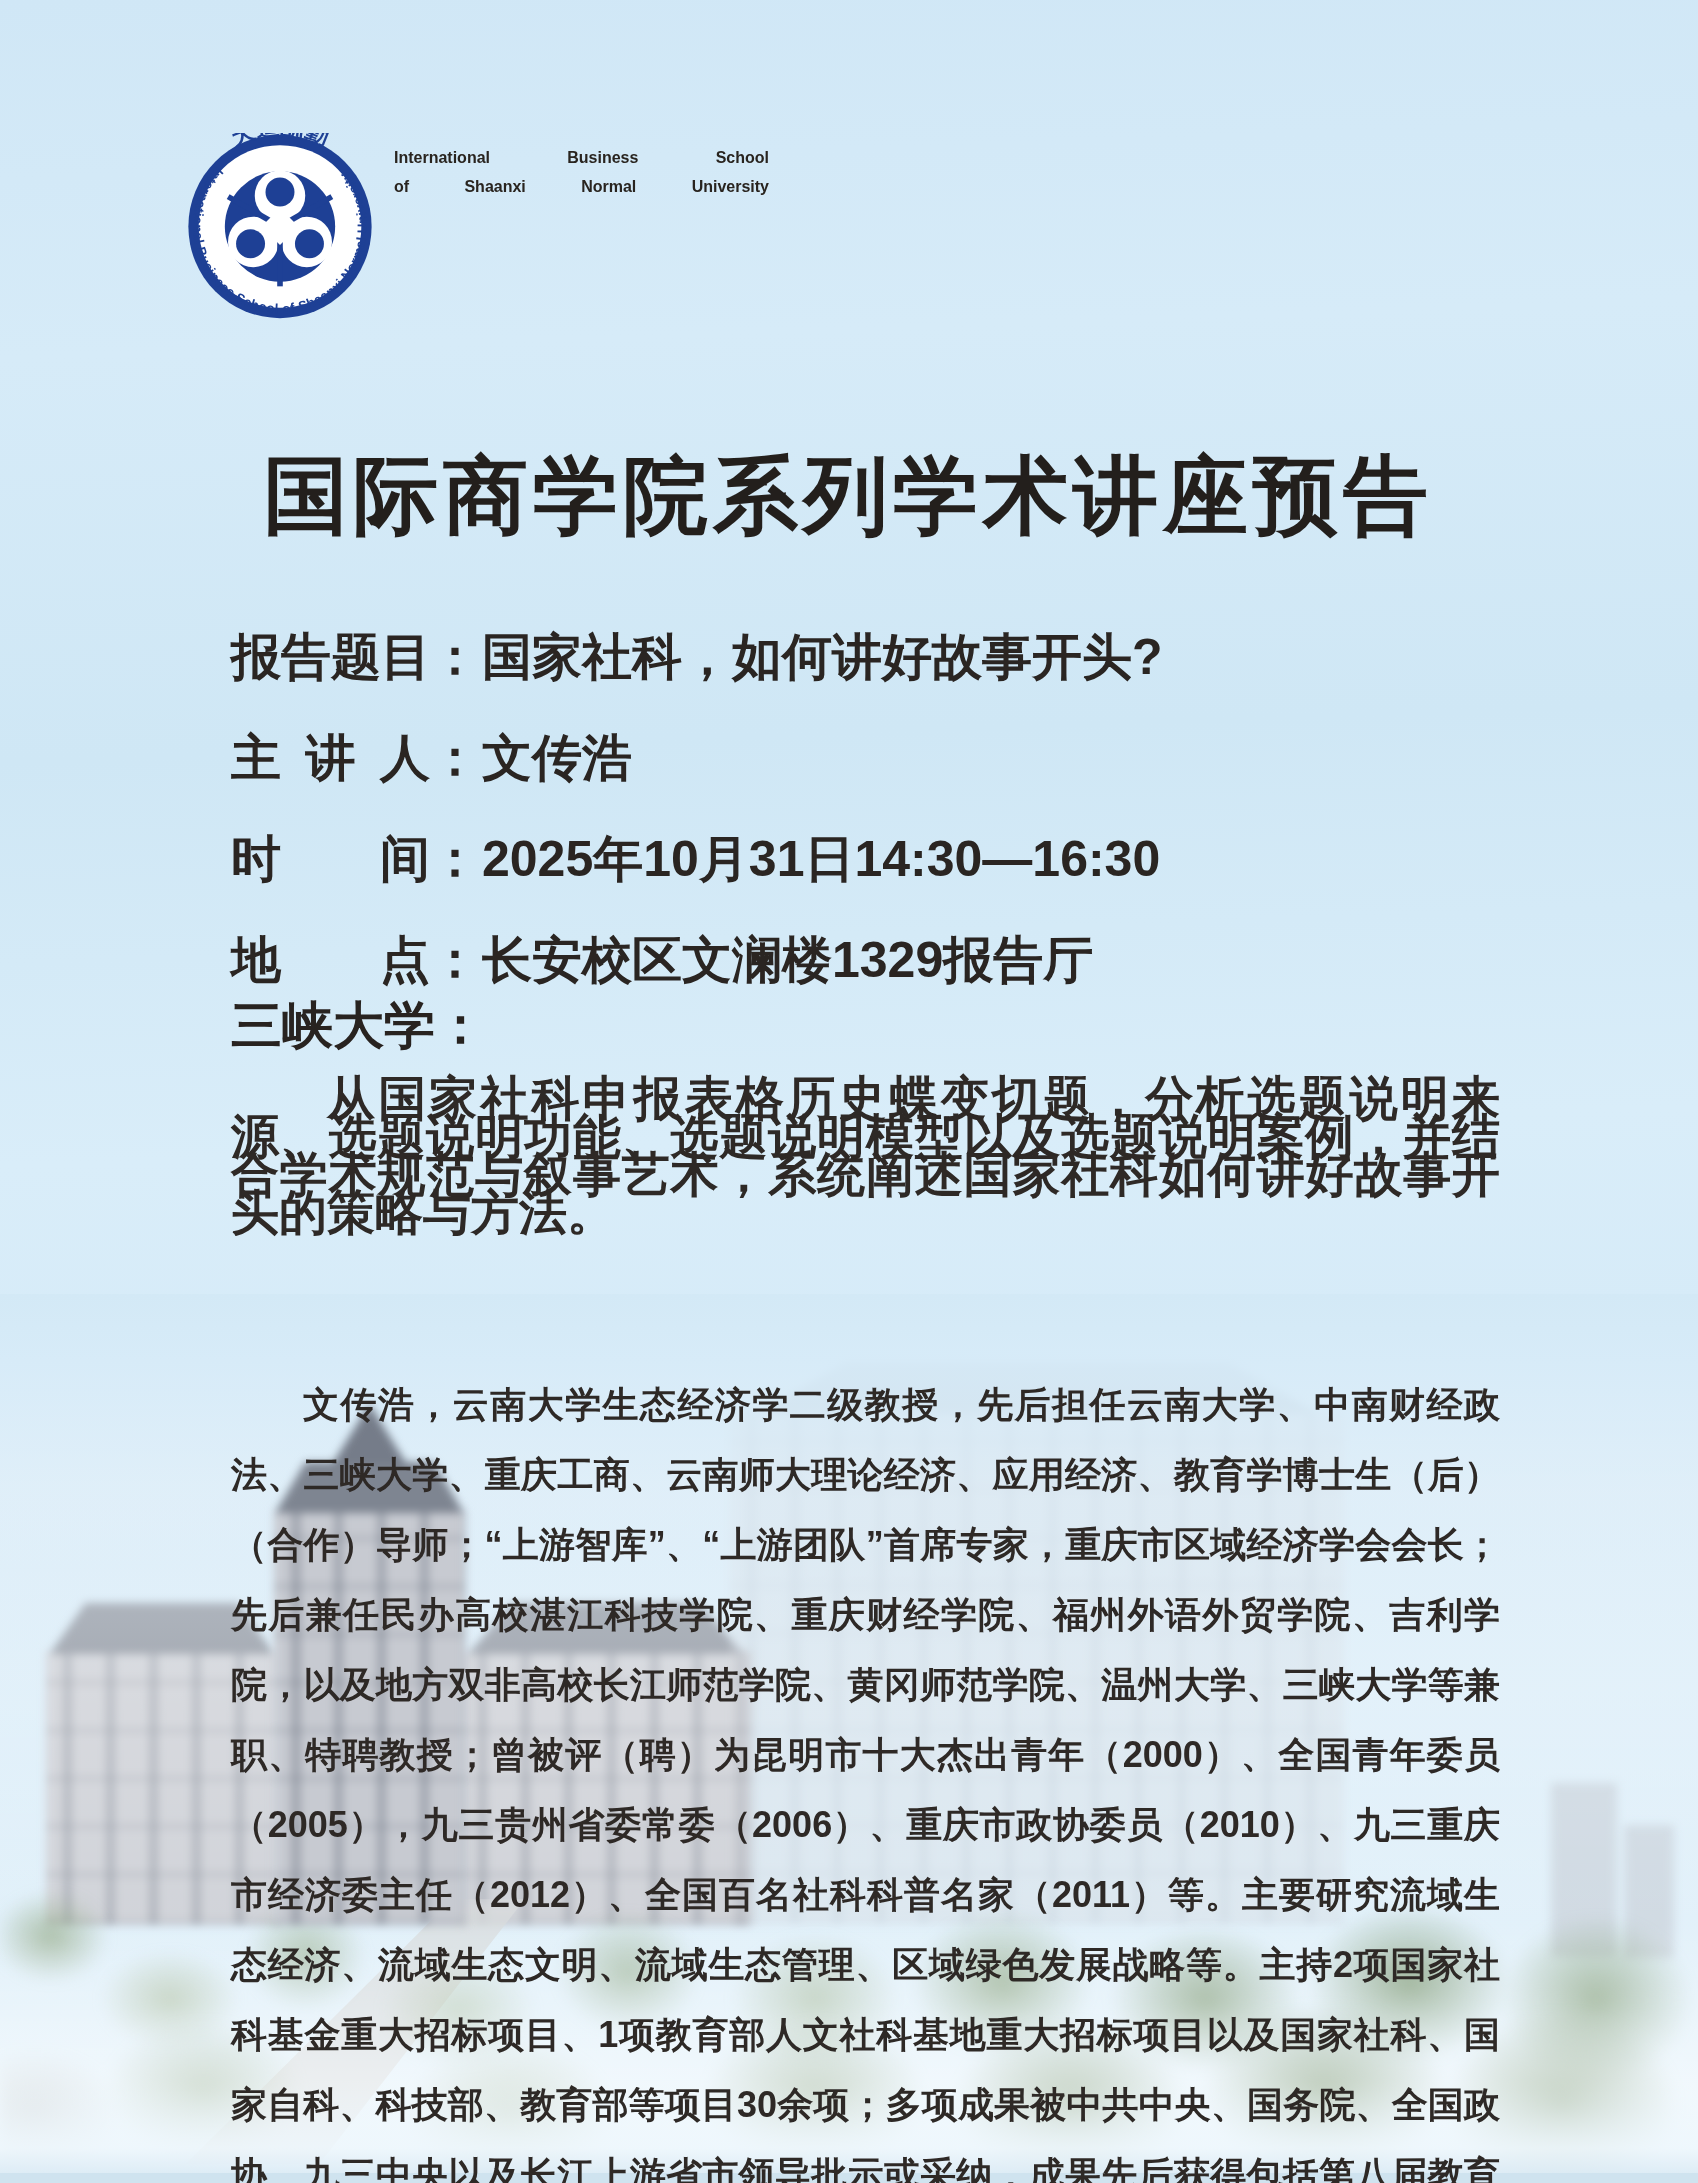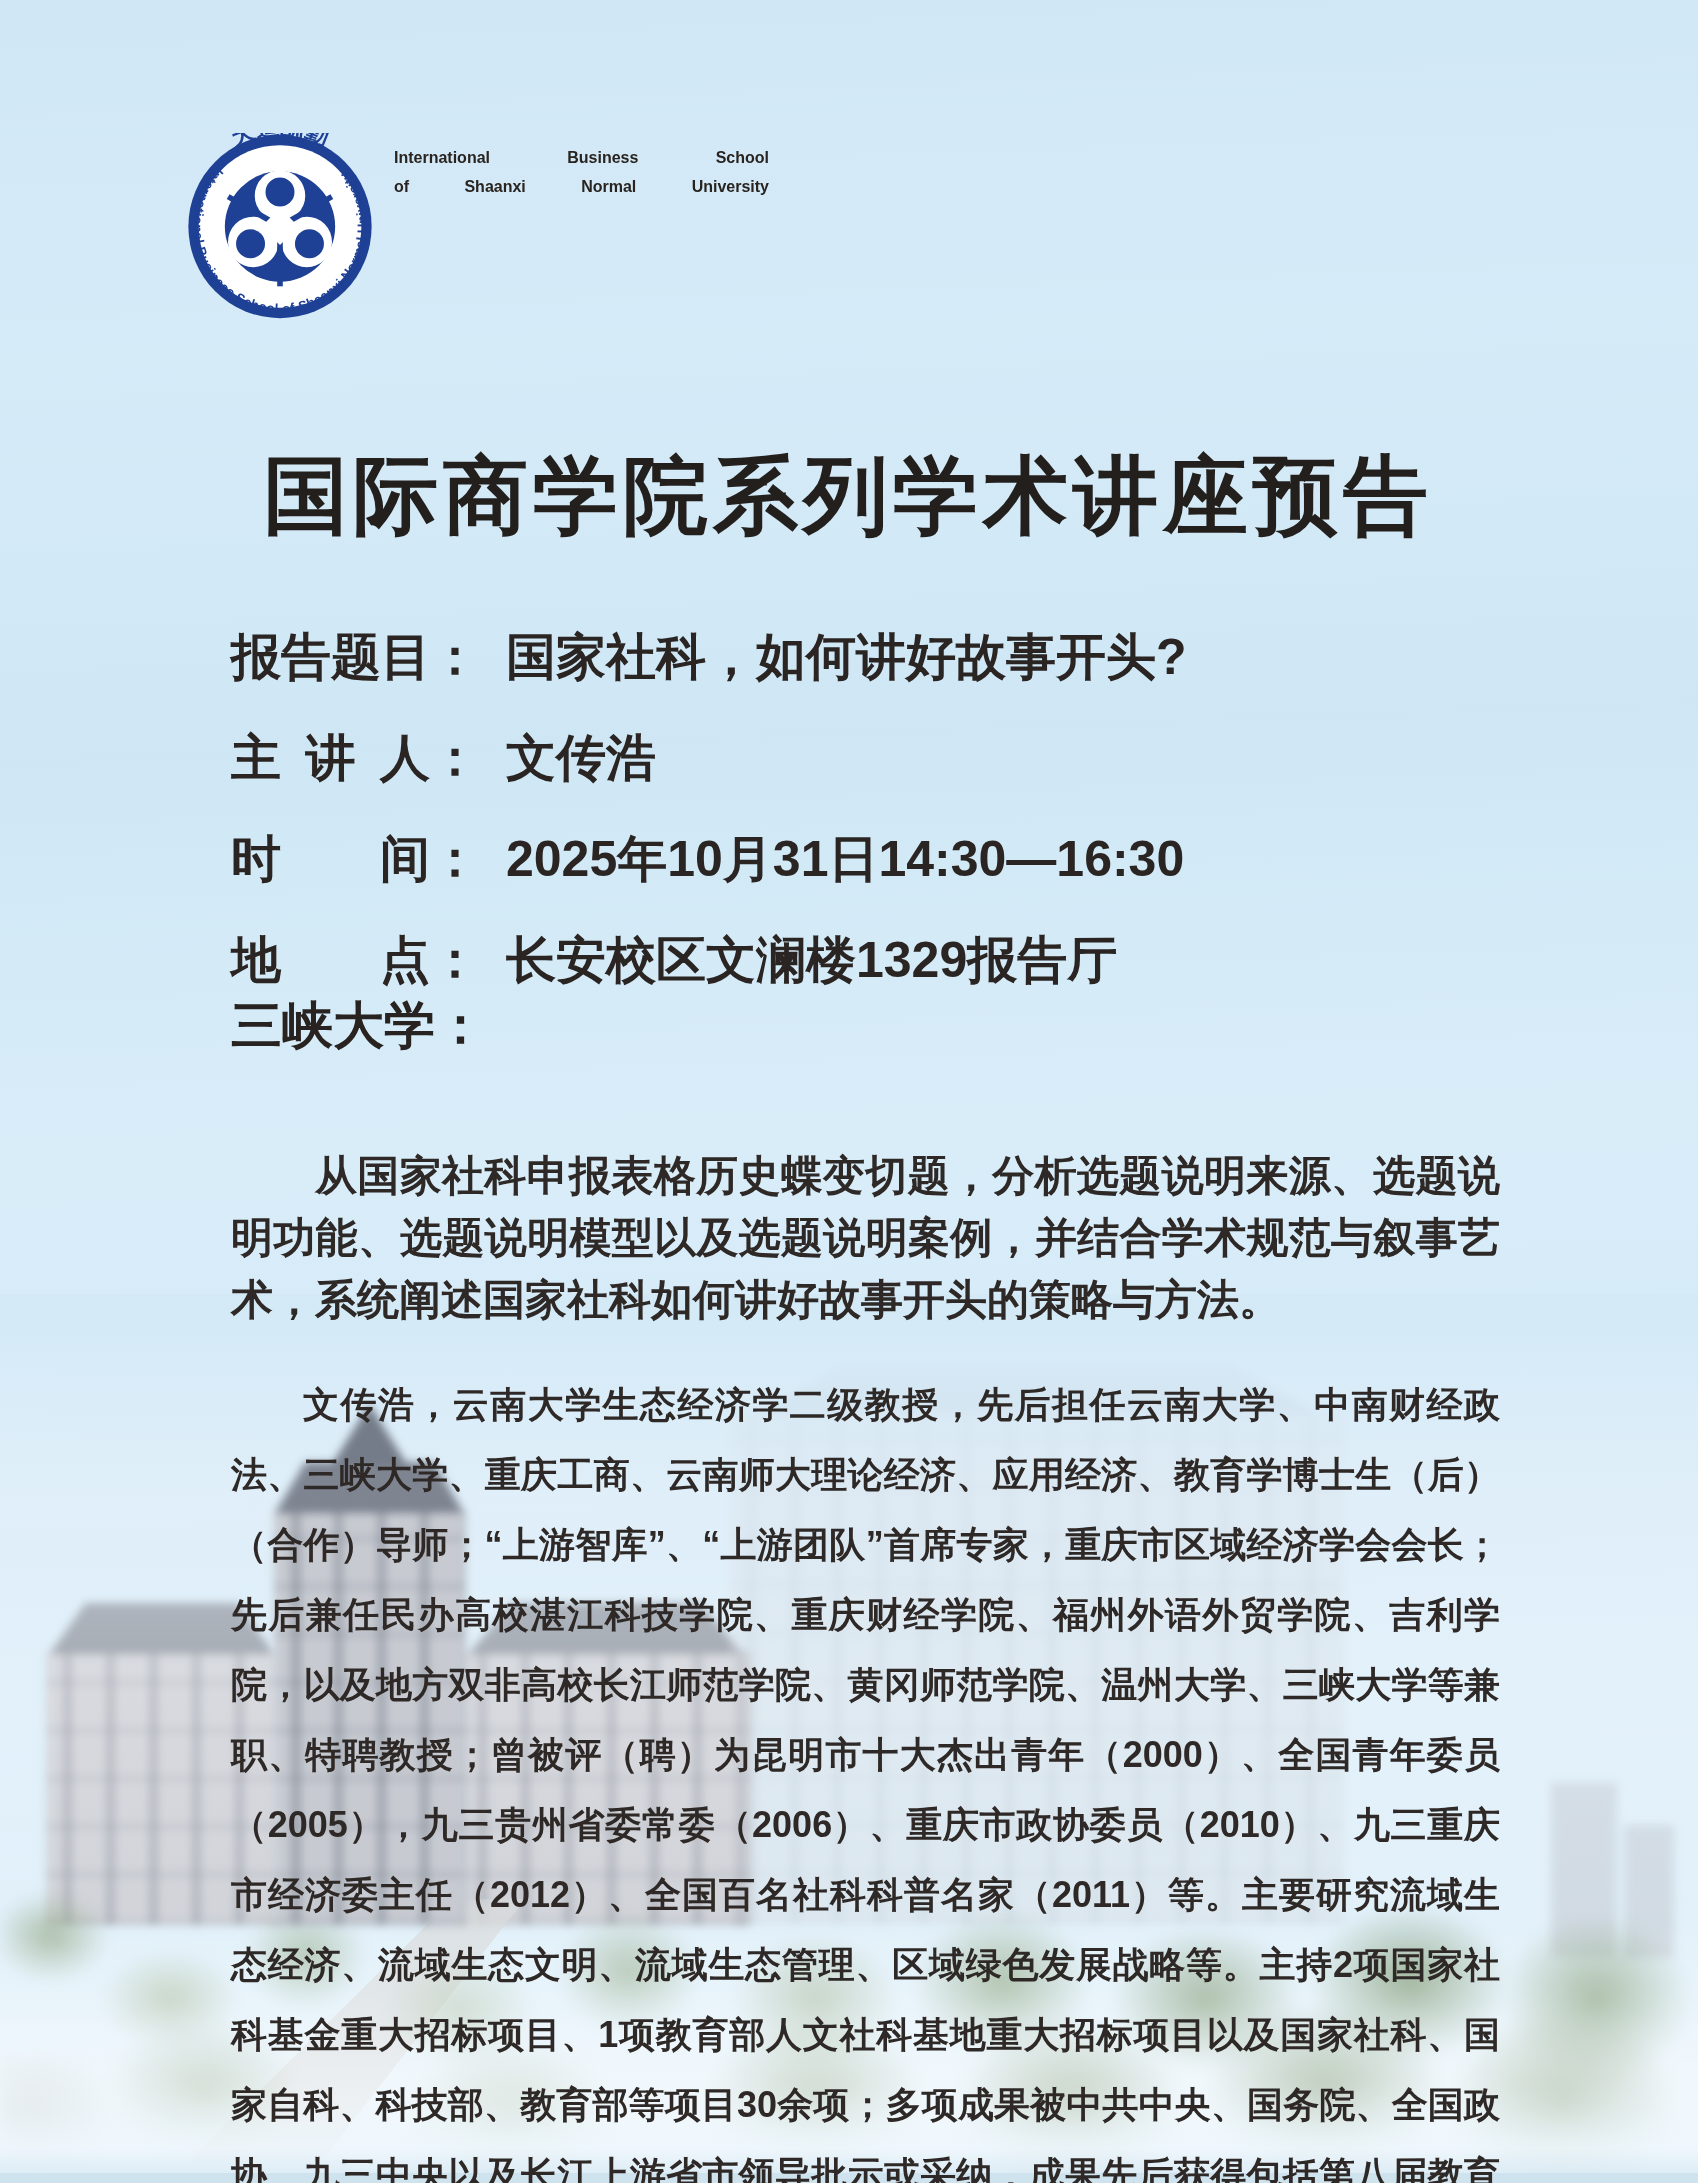--- a/index.html
+++ b/index.html
@@ -68,28 +68,28 @@
   .school-en .jline{display:block;text-align:justify;text-align-last:justify;}
   
   .title{position:absolute;left:0;top:439px;width:1696px;text-align:center;z-index:3;
     font-size:85px;font-weight:900;letter-spacing:5px;color:#231f1c;white-space:nowrap;}
   
   .info{position:absolute;left:231px;top:624px;z-index:3;}
   .info-row{position:absolute;left:0;white-space:nowrap;font-size:50px;font-weight:bold;color:#2a2522;}
   .row-0{top:0px;}.row-1{top:101px;}.row-2{top:202px;}.row-3{top:303px;}
   .info-label{display:inline-block;width:199px;text-align:justify;text-align-last:justify;vertical-align:bottom;}
   .info-colon{display:inline-block;}
-  .info-value{display:inline-block;margin-left:26px;}
+  .info-value{display:inline-block;margin-left:2px;}
   
   .sec-heading{position:absolute;left:231px;z-index:3;font-size:51px;font-weight:bold;
     color:#282320;white-space:nowrap;}
   .sec-body{position:absolute;left:231px;width:1269px;z-index:3;font-weight:bold;color:#2e2926;
     text-align:justify;text-indent:2em;}
   .h-content{top:992px;}
-  .b-content{top:1145px;font-size:42px;line-height:62px;}
+  .b-content{top:1080px;font-size:48px;line-height:38px;}
   .h-expert{top:1285px;}
   .b-expert{top:1370px;font-size:36px;line-height:70px;}
   .bottom-strip{position:absolute;left:0;bottom:0;width:1698px;height:10px;background:#cfe3ef;z-index:2;}
 </style>
 </head>
 <body>
 
 <div class="poster">
 
   <div class="photo">

